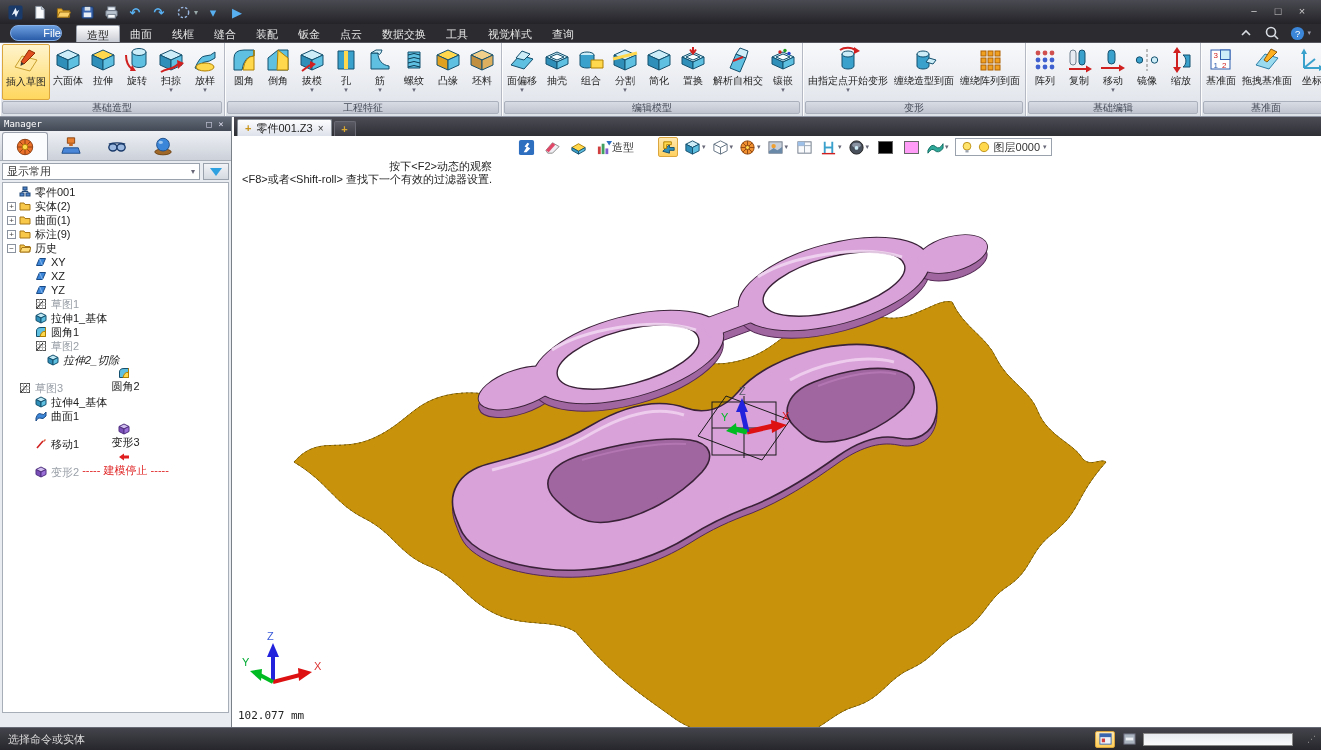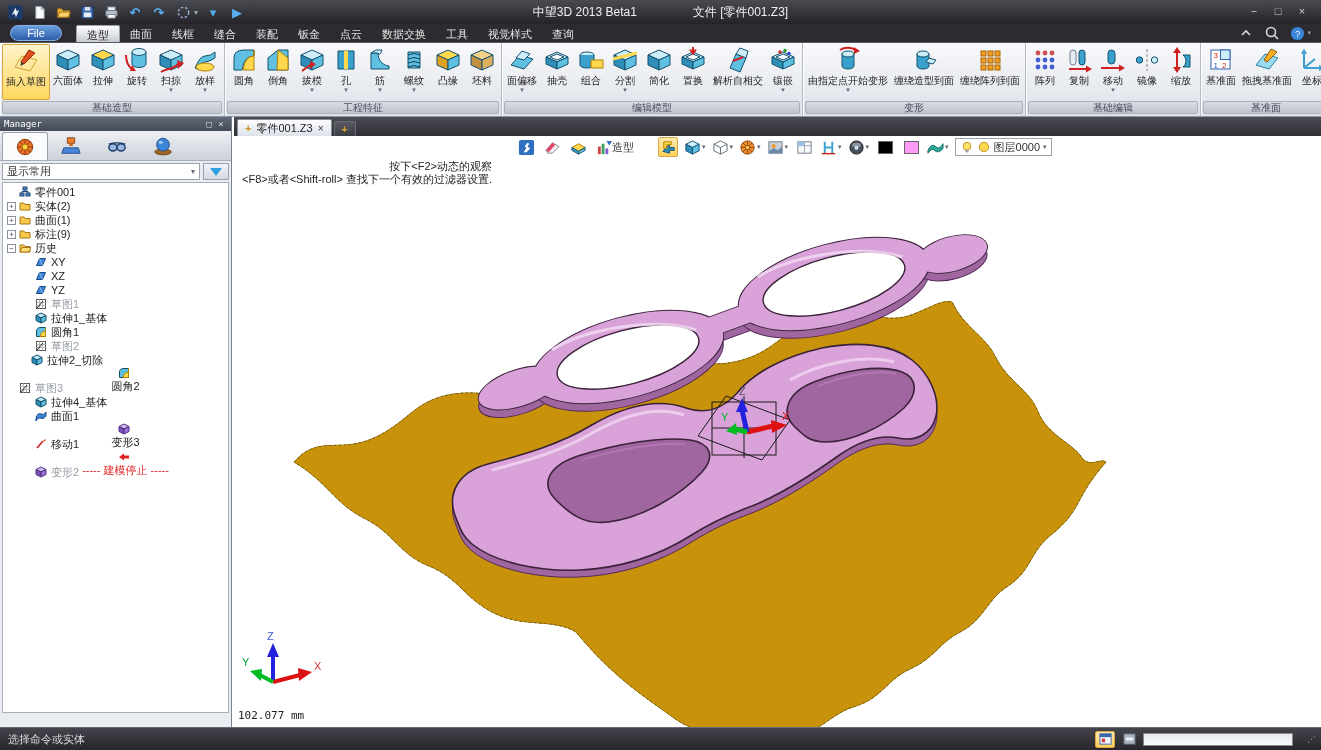--- a/index.html
+++ b/index.html
@@ -15,21 +15,21 @@
   .qat .glyph { color:#58b0f0; font-size:13px; font-weight:bold; }
   .qat .dd { color:#9aa; font-size:8px; margin-left:-4px; }
   .tb-center { position:absolute; left:0; right:0; text-align:center; font-size:12px; color:#f0f0f0; pointer-events:none; }
   .tb-center span { margin:0 28px; }
   .winbtns { margin-left:auto; display:flex; gap:2px; padding-right:8px; }
   .winbtn { width:22px; height:16px; text-align:center; line-height:15px; color:#ccc; font-size:11px; }
 
   
   .menurow { position:absolute; top:24px; left:0; right:0; height:19px; background:#2b2b30;
     display:flex; align-items:center; color:#e6e6e6; border-bottom:1px solid #55565e; }
-  .filebtn { margin-left:10px; width:52px; height:16px; text-align:center; line-height:15px; color:#fff;
+  .filebtn { margin-left:10px; width:52px; height:16px; text-align:right; line-height:15px; color:#fff;
     background:linear-gradient(#6a9ede,#2a5ca8); border:1px solid #86b0e8; border-radius:8px; font-size:11px; }
   .mtab { padding:1px 10px; height:17px; line-height:16px; white-space:nowrap; }
   .mtab.active { background:linear-gradient(#fdfdfe,#c9ccd4); color:#222; border:1px solid #9aa0ac;
     border-bottom:none; border-radius:2px 2px 0 0; margin-left:14px; }
   .menu-right { margin-left:auto; display:flex; align-items:center; gap:10px; padding-right:10px; }
 
   
   .ribbon { position:absolute; top:43px; left:0; right:0; height:74px;
     background:linear-gradient(#f8f9fb,#dde1e8); border-bottom:1px solid #8f95a2; display:flex; }
   .rgroup { display:flex; flex-direction:column; border-right:1px solid #b4b9c4; box-shadow:inset 1px 0 0 #fdfdfe; flex:0 0 auto; padding:1px 2px 2px 2px; }
@@ -146,23 +146,20 @@
         </svg>
       </div>
       <span class="dd">▾</span>
       <div class="qbtn">
         <span class="glyph">▾</span>
       </div>
       <div class="qbtn">
         <span class="glyph">▶</span>
       </div>
     </div>
-  <div class="tb-center">
-    <span>中望3D 2013 Beta1</span><span>文件 [零件001.Z3]</span>
-  </div>
   <div class="winbtns">
     <div class="winbtn">−</div>
     <div class="winbtn">□</div>
     <div class="winbtn">×</div>
   </div>
 </div>
 
 <div class="menurow">
   <div class="filebtn">File</div>
   <div id="menu-tabs" style="display:flex;align-items:center;">
@@ -813,21 +810,21 @@
         <span style="width:12px;flex:0 0 auto;"></span>
         <span class="tico">
           <svg width="12" height="12" viewBox="0 0 12 12">
             <rect x="1.5" y="1.5" width="9" height="9" fill="#fff" stroke="#555"></rect>
             <path d="M1.5 4.5 h9 M1.5 7.5 h9 M4.5 1.5 v9 M7.5 1.5 v9" stroke="#bbb"></path>
             <path d="M2 10 L8 3" stroke="#222"></path>
           </svg>
         </span>
         <span class="tlbl">草图2</span>
       </div>
-      <div class="trow" style="padding-left: 16px;">
+      <div class="trow" style="padding-left: 32px; font-style: italic;">
         <span style="width:12px;flex:0 0 auto;"></span>
         <span class="tico">
           <svg width="12" height="12" viewBox="0 0 12 12">
             <path d="M6 1 L11 3.5 L6 6 L1 3.5Z" fill="#bfe8f5" stroke="#14506e"></path>
             <path d="M1 3.5 L6 6 L6 11 L1 8.5Z" fill="#2f8fb8" stroke="#14506e"></path>
             <path d="M11 3.5 L6 6 L6 11 L11 8.5Z" fill="#5fc0e2" stroke="#14506e"></path>
           </svg>
         </span>
         <span class="tlbl">拉伸2_切除</span>
       </div>

